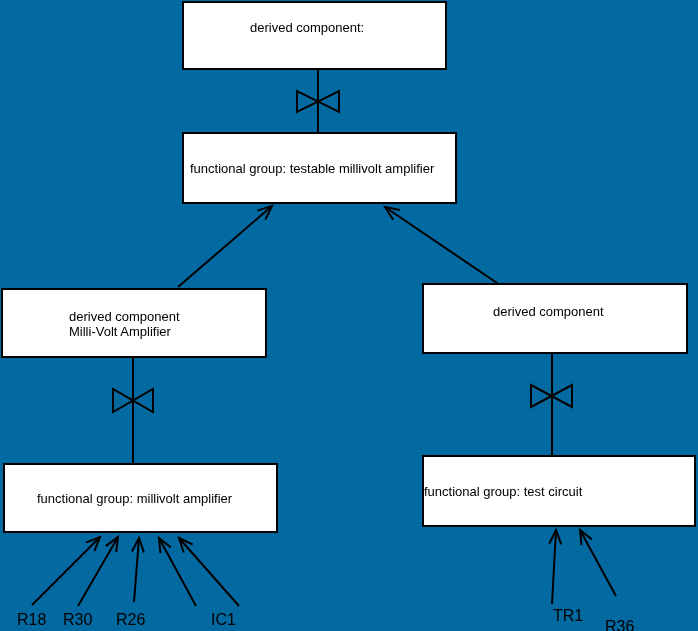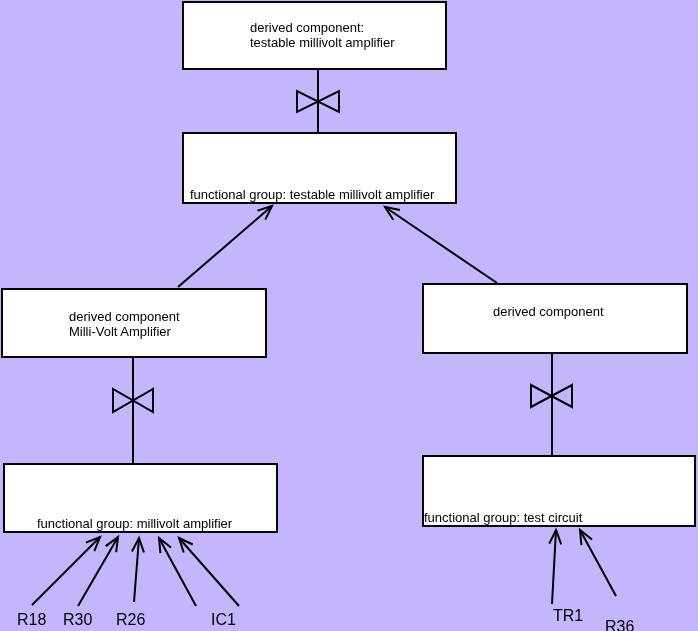--- a/index.html
+++ b/index.html
@@ -4,21 +4,21 @@
 <style>
   html, body {
     margin: 0;
     padding: 0;
     background: #ffffff;
   }
   #canvas {
     position: relative;
     width: 698px;
     height: 631px;
-    background: #c4b5fd;
+    background: #0369a1;
     font-family: "Liberation Sans", sans-serif;
     color: #000000;
     overflow: hidden;
   }
   #connector-layer {
     position: absolute;
     left: 0;
     top: 0;
     pointer-events: none;
   }
@@ -26,21 +26,21 @@
     position: absolute;
     box-sizing: border-box;
     border: 2px solid #000000;
     background: #ffffff;
     font-size: 13px;
     line-height: 15px;
     white-space: nowrap;
   }
   .box.vcenter {
     display: flex;
-    align-items: flex-end;
+    align-items: center;
   }
   .leaf-label {
     position: absolute;
     font-size: 16px;
     line-height: 14px;
     white-space: nowrap;
   }
   
   #box-derived-testable { left: 182px; top: 1px;   width: 265px; height: 69px; padding: 17px 4px 0 66px; }
   #box-fg-testable      { left: 182px; top: 132px; width: 275px; height: 72px; padding-left: 6px; }
@@ -86,21 +86,20 @@
     <line x1="134" y1="602" x2="139" y2="538" stroke="#000000" stroke-width="2" marker-end="url(#arrowOpen)"></line>
     <line x1="196" y1="606" x2="159" y2="538" stroke="#000000" stroke-width="2" marker-end="url(#arrowOpen)"></line>
     <line x1="239" y1="606" x2="179" y2="538" stroke="#000000" stroke-width="2" marker-end="url(#arrowOpen)"></line>
 
     <line x1="552" y1="604" x2="556" y2="530" stroke="#000000" stroke-width="2" marker-end="url(#arrowOpen)"></line>
     <line x1="616" y1="596" x2="580" y2="530" stroke="#000000" stroke-width="2" marker-end="url(#arrowOpen)"></line>
   </svg>
 
   <div class="box" id="box-derived-testable">
     <div>derived component:</div>
-    <div>testable millivolt amplifier</div>
   </div>
 
   <div class="box vcenter" id="box-fg-testable">
     <span>functional group: testable millivolt amplifier</span>
   </div>
 
   <div class="box" id="box-derived-mv">
     <div>derived component</div>
     <div>Milli-Volt Amplifier</div>
   </div>

